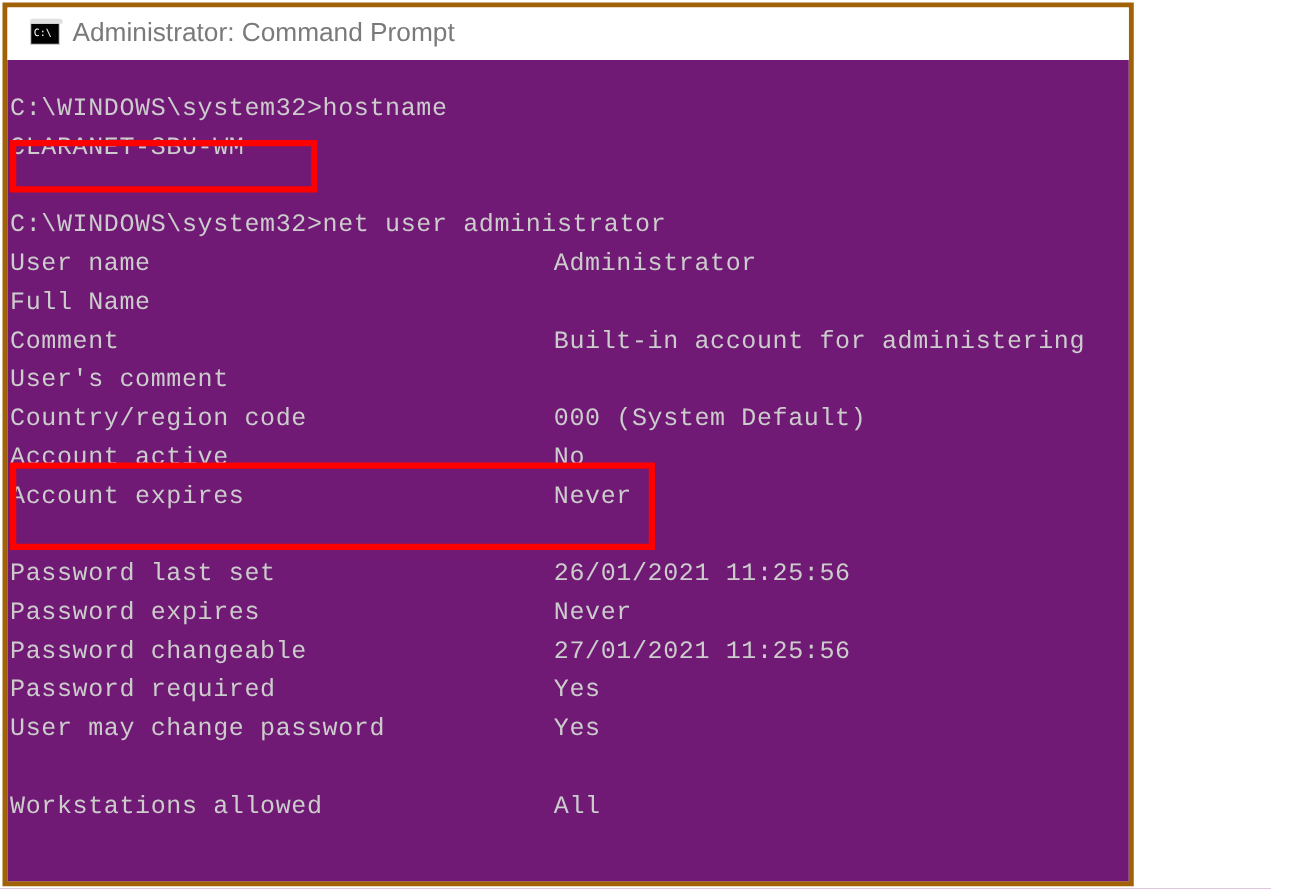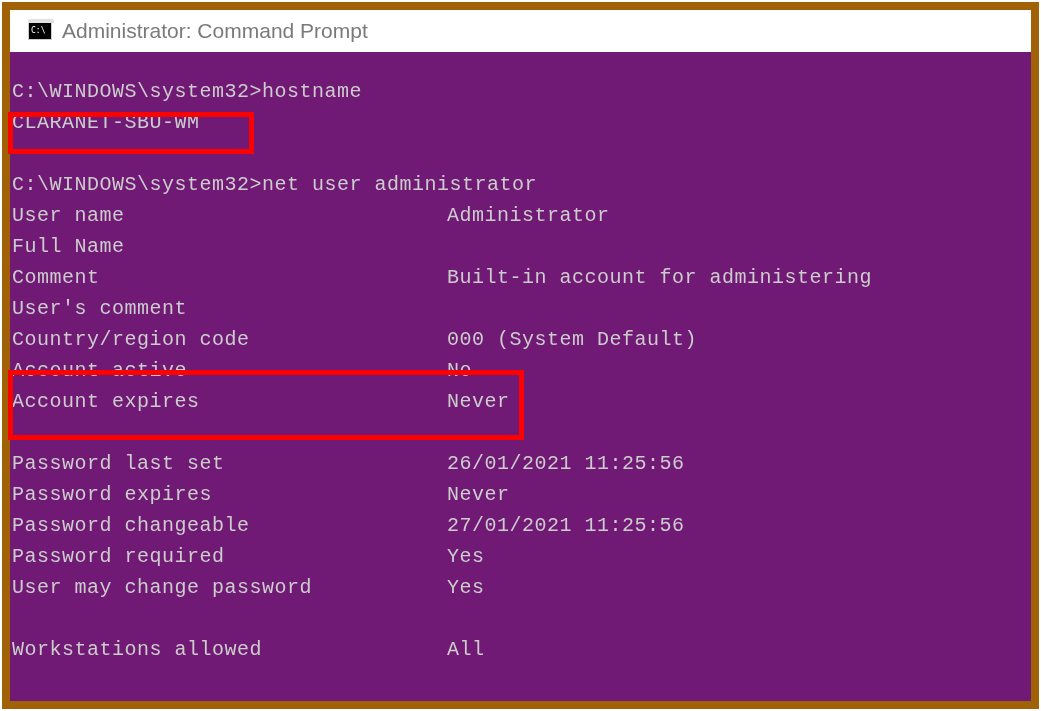--- a/index.html
+++ b/index.html
@@ -12,23 +12,23 @@
       height: 711px;
       background: white;
       font-family: Consolas, 'Courier New', monospace;
       position: relative;
       overflow: hidden;
     }
     .outer-border {
       position: absolute;
       top: 2px;
       left: 2px;
-      width: 1037px;
+      width: 905px;
       height: 707px;
-      border: 8px solid #a16207;
+      border: 4px solid #a16207;
       background: white;
     }
     .titlebar {
       height: 42px;
       background: #ffffff;
       display: flex;
       align-items: center;
       padding-left: 18px;
       gap: 10px;
     }

